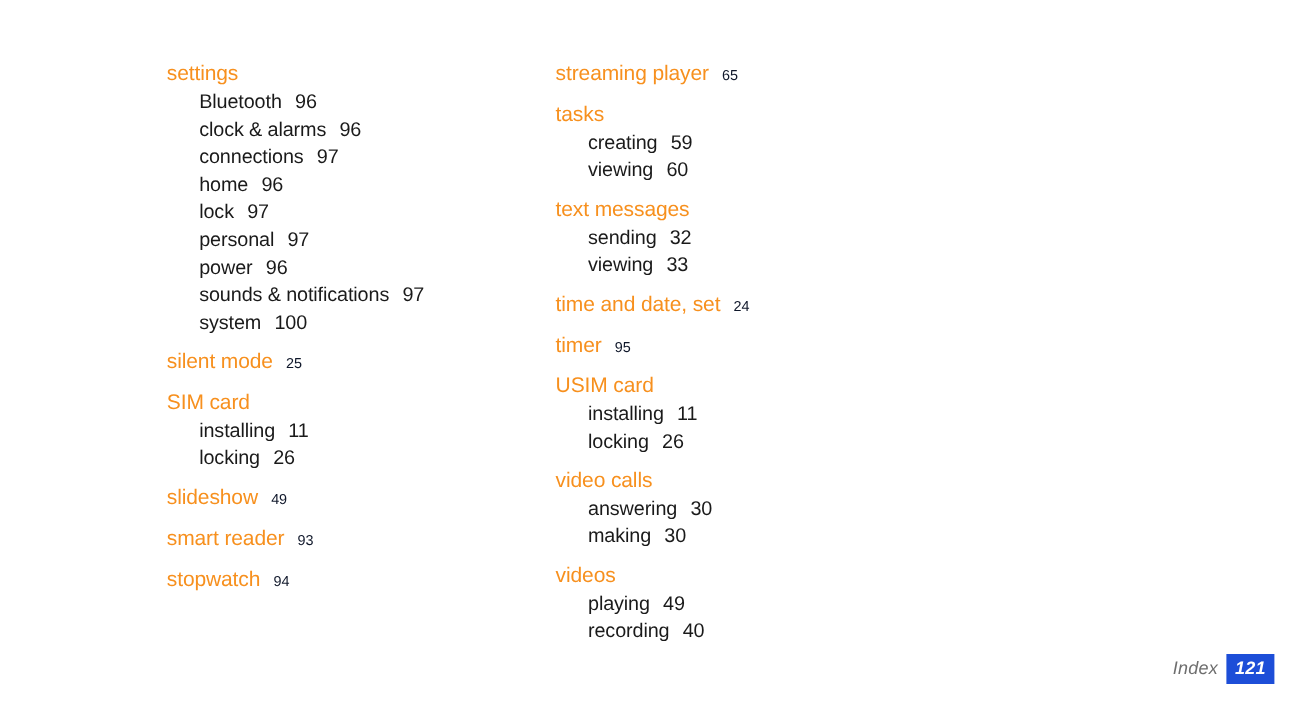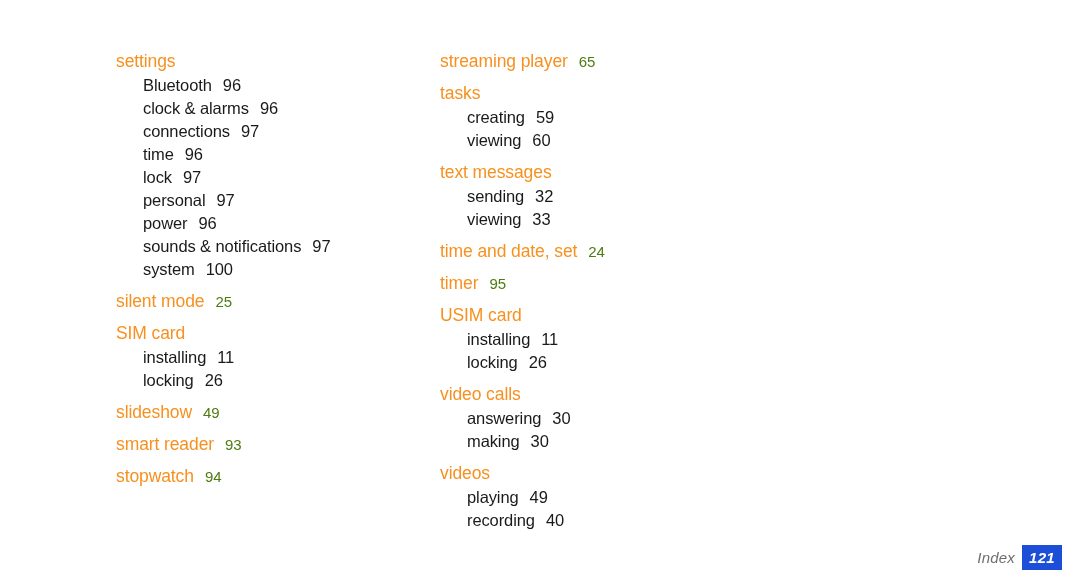--- a/index.html
+++ b/index.html
@@ -40,34 +40,35 @@
 
   
   .columns { display: block; }
   .column { position: absolute; top: 0; padding-left: 0; margin-left: 0; }
   .column.col-1 { left: 58px;  width: 330px; }
   .column.col-2 { left: 390px; width: 330px; }
   .column.col-3 { left: 722px; width: 350px; }
 
   .entry-group {
     margin-bottom: 9px;
+    margin-left: 23px;
   }
   .entry-group:last-child { margin-bottom: 0; }
 
   .group-head {
     color: #f7901e;
     font-size: 17.5px;
     line-height: 23px;
     white-space: nowrap;
     letter-spacing: -0.1px;
   }
   .group-head .page-num {
-    color: #4d7c0f;
+    color: #0f172a;
     margin-left: 11px;
-    font-size: 15px;
+    font-size: 12px;
   }
 
   .subentries {
     margin-top: 1px;
   }
 
   .sub-entry {
     padding-left: 27px;
     font-size: 16.5px;
     line-height: 23px;
@@ -111,21 +112,21 @@
 <div id="index-page">
 
   <div class="columns">
     <div class="column col-1">
         <div class="entry-group">
           <div class="group-head"><span>settings</span></div>
           <div class="subentries">
             <div class="sub-entry"><span>Bluetooth</span><span class="page-num">96</span></div>
             <div class="sub-entry"><span>clock &amp; alarms</span><span class="page-num">96</span></div>
             <div class="sub-entry"><span>connections</span><span class="page-num">97</span></div>
-            <div class="sub-entry"><span>time</span><span class="page-num">96</span></div>
+            <div class="sub-entry"><span>home</span><span class="page-num">96</span></div>
             <div class="sub-entry"><span>lock</span><span class="page-num">97</span></div>
             <div class="sub-entry"><span>personal</span><span class="page-num">97</span></div>
             <div class="sub-entry"><span>power</span><span class="page-num">96</span></div>
             <div class="sub-entry"><span>sounds &amp; notifications</span><span class="page-num">97</span></div>
             <div class="sub-entry"><span>system</span><span class="page-num">100</span></div>
           </div>
         </div>
         <div class="entry-group">
           <div class="group-head"><span>silent mode</span><span class="page-num">25</span></div>
         </div>

